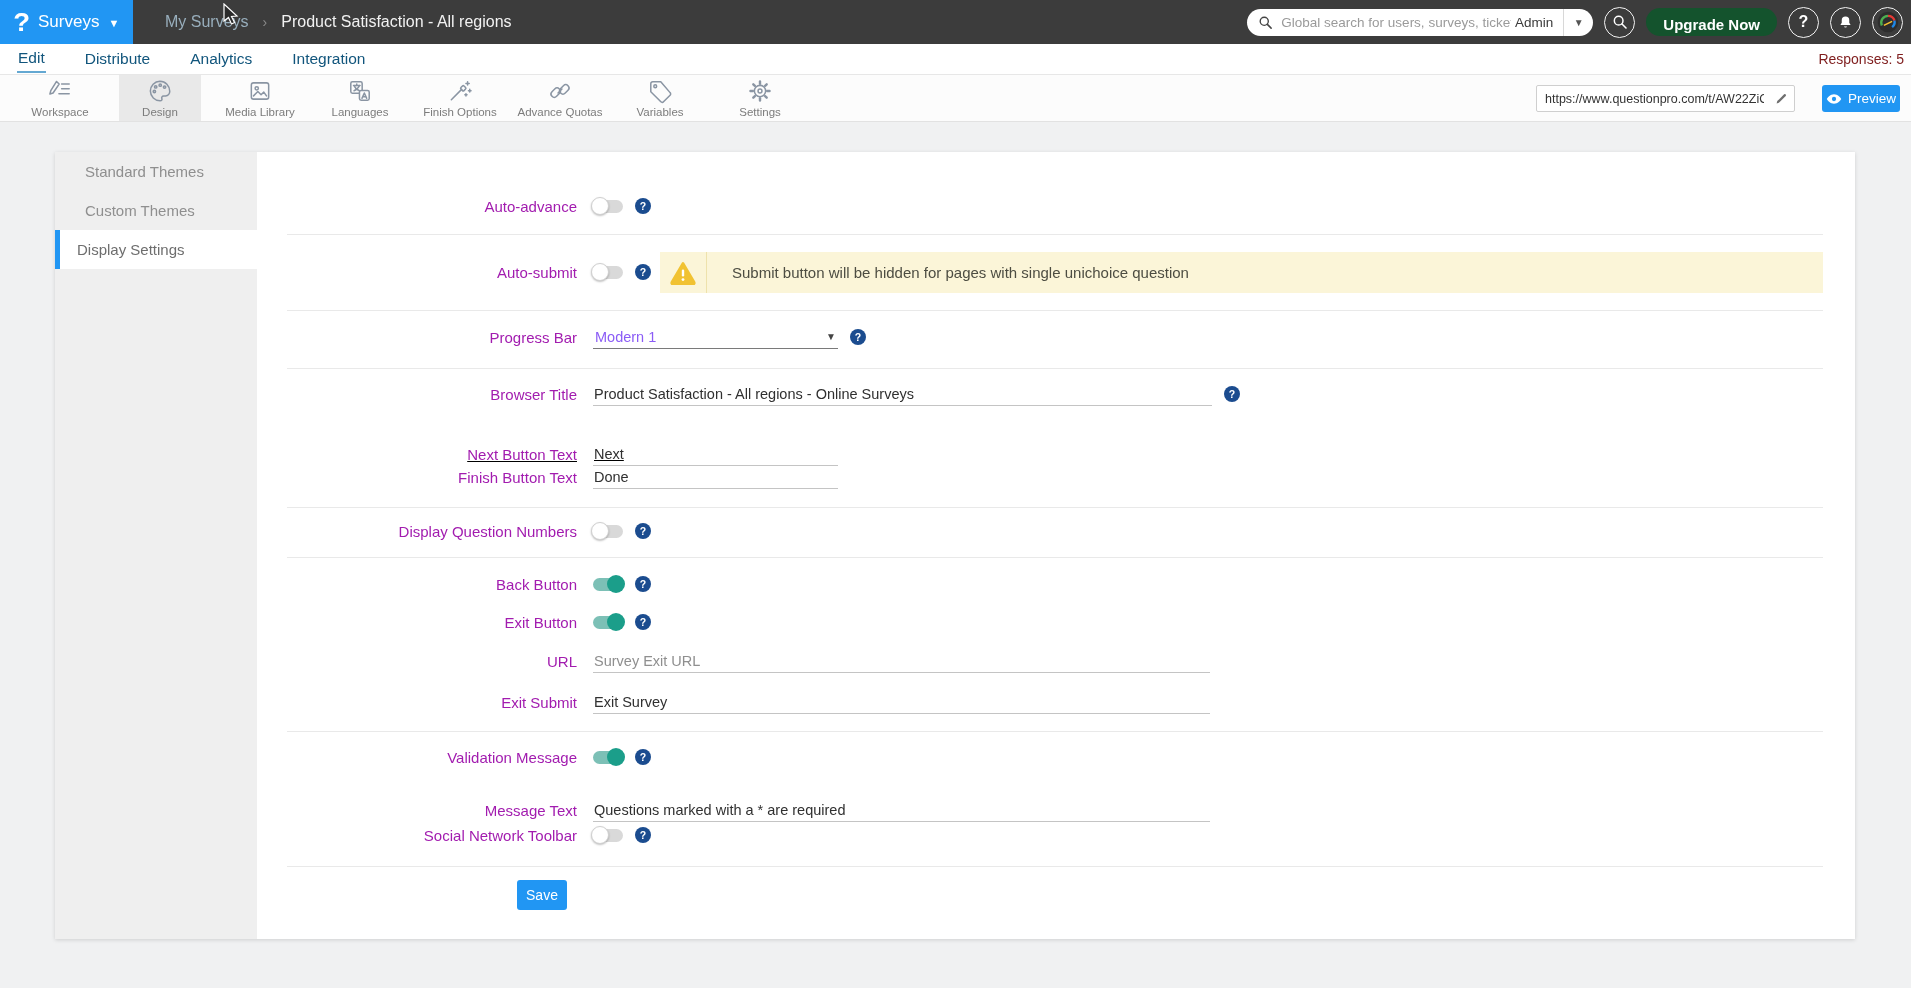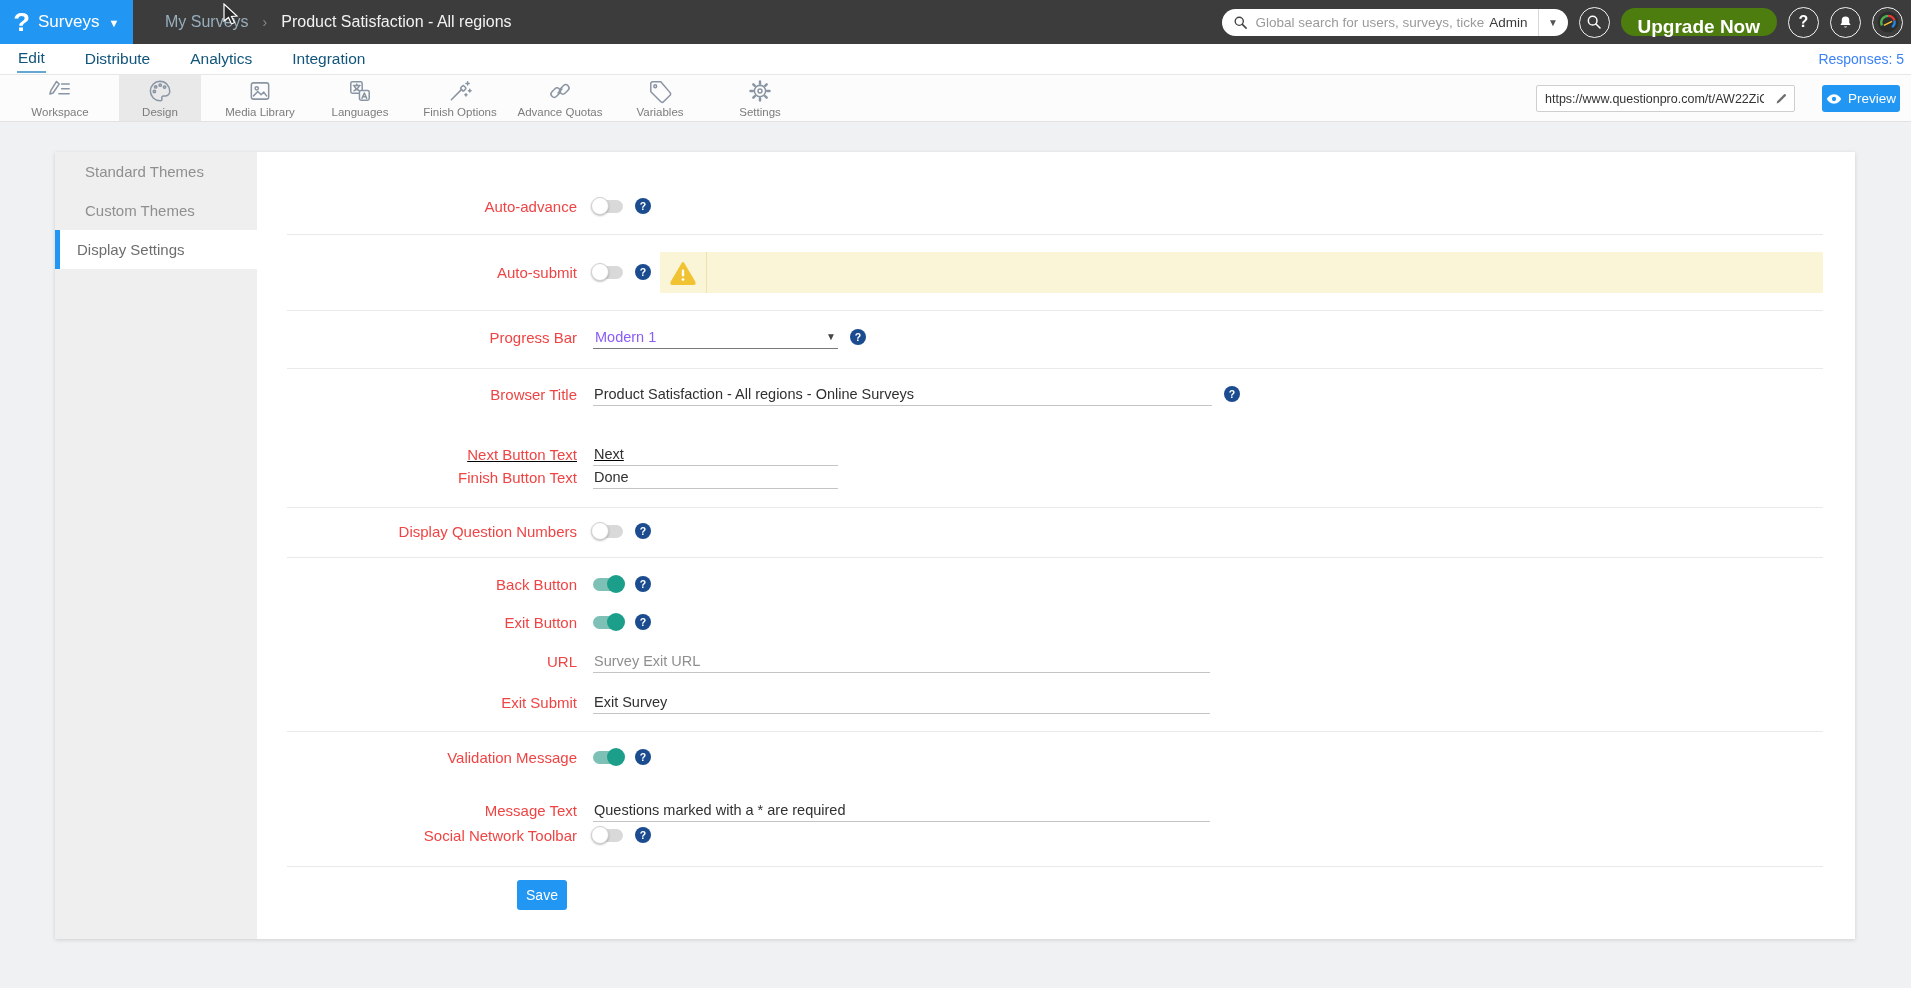--- a/index.html
+++ b/index.html
@@ -16,49 +16,49 @@
   .crumb-parent { color:#98aebc; }
   .crumb-sep { color:#8a8a8a; font-size:14px; }
   .crumb-current { color:#f2f2f2; }
   .topbar-right { position:absolute; right:8px; top:0; height:44px; display:flex; align-items:center; gap:11px; }
   .search-pill { width:346px; height:27px; background:#fff; border-radius:14px; display:flex; align-items:center; padding-left:11px; overflow:hidden; }
   .search-pill input { border:none; outline:none; flex:1; font-size:13.5px; color:#333; font-family:"Liberation Sans",sans-serif; margin-left:8px; }
   .search-pill input::placeholder { color:#9a9a9a; }
   .search-scope { font-size:13.5px; color:#3a3a3a; padding:0 10px 0 4px; }
   .scope-caret { border-left:1px solid #d8d8d8; height:27px; width:30px; display:flex; align-items:center; justify-content:center; color:#555; font-size:10px; cursor:pointer; }
   .circle-btn { width:31px; height:31px; border:1.6px solid #f2f2f2; border-radius:50%; display:flex; align-items:center; justify-content:center; color:#fff; cursor:pointer; background:transparent; }
-  .upgrade-btn { height:28px; background:#4d7c0f; border:none; border-radius:15px; color:#fff; font-size:19px; font-weight:700; padding:8px 17px; cursor:pointer; font-family:"Liberation Sans",sans-serif; }
+  .upgrade-btn { height:28px; background:#14532d; border:none; border-radius:15px; color:#fff; font-size:15px; font-weight:700; padding:8px 17px; cursor:pointer; font-family:"Liberation Sans",sans-serif; }
   .help-circle-top { font-size:16px; font-weight:700; }
 
   
   .navrow { position:absolute; left:0; top:44px; width:1911px; height:30px; background:#fff; display:flex; align-items:center; padding-left:17px; gap:38px; }
   .nav-tab { font-size:15.5px; color:#11557c; font-weight:500; cursor:pointer; padding:4px 1px; }
   .nav-tab.active { border-bottom:2px solid #64a8d2; }
-  .responses { position:absolute; right:7px; top:50%; transform:translateY(-50%); font-size:14px; color:#3b82f6; }
+  .responses { position:absolute; right:7px; top:50%; transform:translateY(-50%); font-size:14px; color:#7f1d1d; }
 
   
   .toolbar { position:absolute; left:0; top:74px; width:1911px; height:48px; background:#fcfcfc; border-top:1px solid #e7e7e7; border-bottom:1px solid #e2e2e2; display:flex; padding-left:10px; }
   .tool-tile { width:100px; height:46px; display:flex; flex-direction:column; align-items:center; justify-content:center; gap:2px; cursor:pointer; }
   .tool-tile.active { background:#e9e9e9; width:82px; margin:0 9px; }
   .tool-tile .tlabel { font-size:11.5px; color:#7c7c7c; }
   .tool-tile svg { stroke:#8a95a3; fill:none; stroke-width:1.4; stroke-linecap:round; stroke-linejoin:round; }
   .url-box { position:absolute; right:116px; top:10px; width:259px; height:27px; background:#fff; border:1px solid #cfcfcf; border-radius:2px; display:flex; align-items:center; }
   .url-box input { border:none; outline:none; flex:1; font-size:12.5px; color:#333; padding:0 4px 0 8px; font-family:"Liberation Sans",sans-serif; min-width:0; }
   .url-edit { width:26px; display:flex; align-items:center; justify-content:center; cursor:pointer; }
   .preview-btn { position:absolute; right:11px; top:10px; width:78px; height:27px; background:#2196f3; border:none; border-radius:3px; color:#fff; font-size:13.5px; display:flex; align-items:center; justify-content:center; gap:6px; cursor:pointer; font-family:"Liberation Sans",sans-serif; }
 
   
   .card { position:absolute; left:55px; top:152px; width:1800px; height:787px; background:#fff; box-shadow:0 1px 4px rgba(0,0,0,.14); display:flex; }
   .sidebar { width:202px; background:#efefef; flex-shrink:0; }
   .side-item { height:39px; display:flex; align-items:center; padding-left:30px; font-size:15px; color:#8f8f8f; cursor:pointer; }
   .side-item.active { background:#fff; border-left:5px solid #2196f3; padding-left:17px; color:#6e6e6e; }
   .main { position:relative; flex:1; }
 
   .row { position:absolute; left:0; display:flex; align-items:center; height:30px; }
-  .rlabel { width:320px; text-align:right; font-size:15px; color:#ef4444; flex-shrink:0; }
+  .rlabel { width:320px; text-align:right; font-size:15px; color:#a21caf; flex-shrink:0; }
   .rgap { width:16px; flex-shrink:0; }
   .divider { position:absolute; left:30px; width:1536px; height:1px; background:#e9e9e9; }
 
   
   .toggle { position:relative; width:30px; height:13px; border-radius:7px; cursor:pointer; flex-shrink:0; }
   .toggle .knob { position:absolute; top:-2.5px; width:18px; height:18px; border-radius:50%; }
   .toggle.off { background:#d9d9d9; }
   .toggle.off .knob { left:-2px; background:#fff; border:1px solid #d0d0d0; box-shadow:0 1px 2px rgba(0,0,0,.25); }
   .toggle.on { background:#7cc0b6; }
   .toggle.on .knob { right:-2px; background:#1b9e8a; }
@@ -275,20 +275,21 @@
       <span class="help">?</span>
     </div>
     <div class="warnbox">
       <span class="warn-icell">
         <svg width="26" height="24" viewBox="0 0 26 24">
           <path d="M13 2.2 L24.2 21.2 a1.4 1.4 0 0 1 -1.2 2.1 H3 a1.4 1.4 0 0 1 -1.2 -2.1z" fill="#f1c232" stroke="#f1c232" stroke-width="2.4" stroke-linejoin="round"></path>
           <rect x="11.8" y="8.5" width="2.4" height="7" rx="1.2" fill="#fff"></rect>
             <circle cx="13" cy="18.6" r="1.4" fill="#fff"></circle>
         </svg>
       </span>
+      <span class="warn-text">Submit button will be hidden for pages with single unichoice question</span>
     </div>
     <div class="divider" style="top:158px;"></div>
 
     <div class="row" style="top:170px;">
       <span class="rlabel">Progress Bar</span>
         <span class="rgap"></span>
       <span class="select">
         <span class="sval">Modern 1</span>
         <span class="scaret">▼</span>
       </span>

